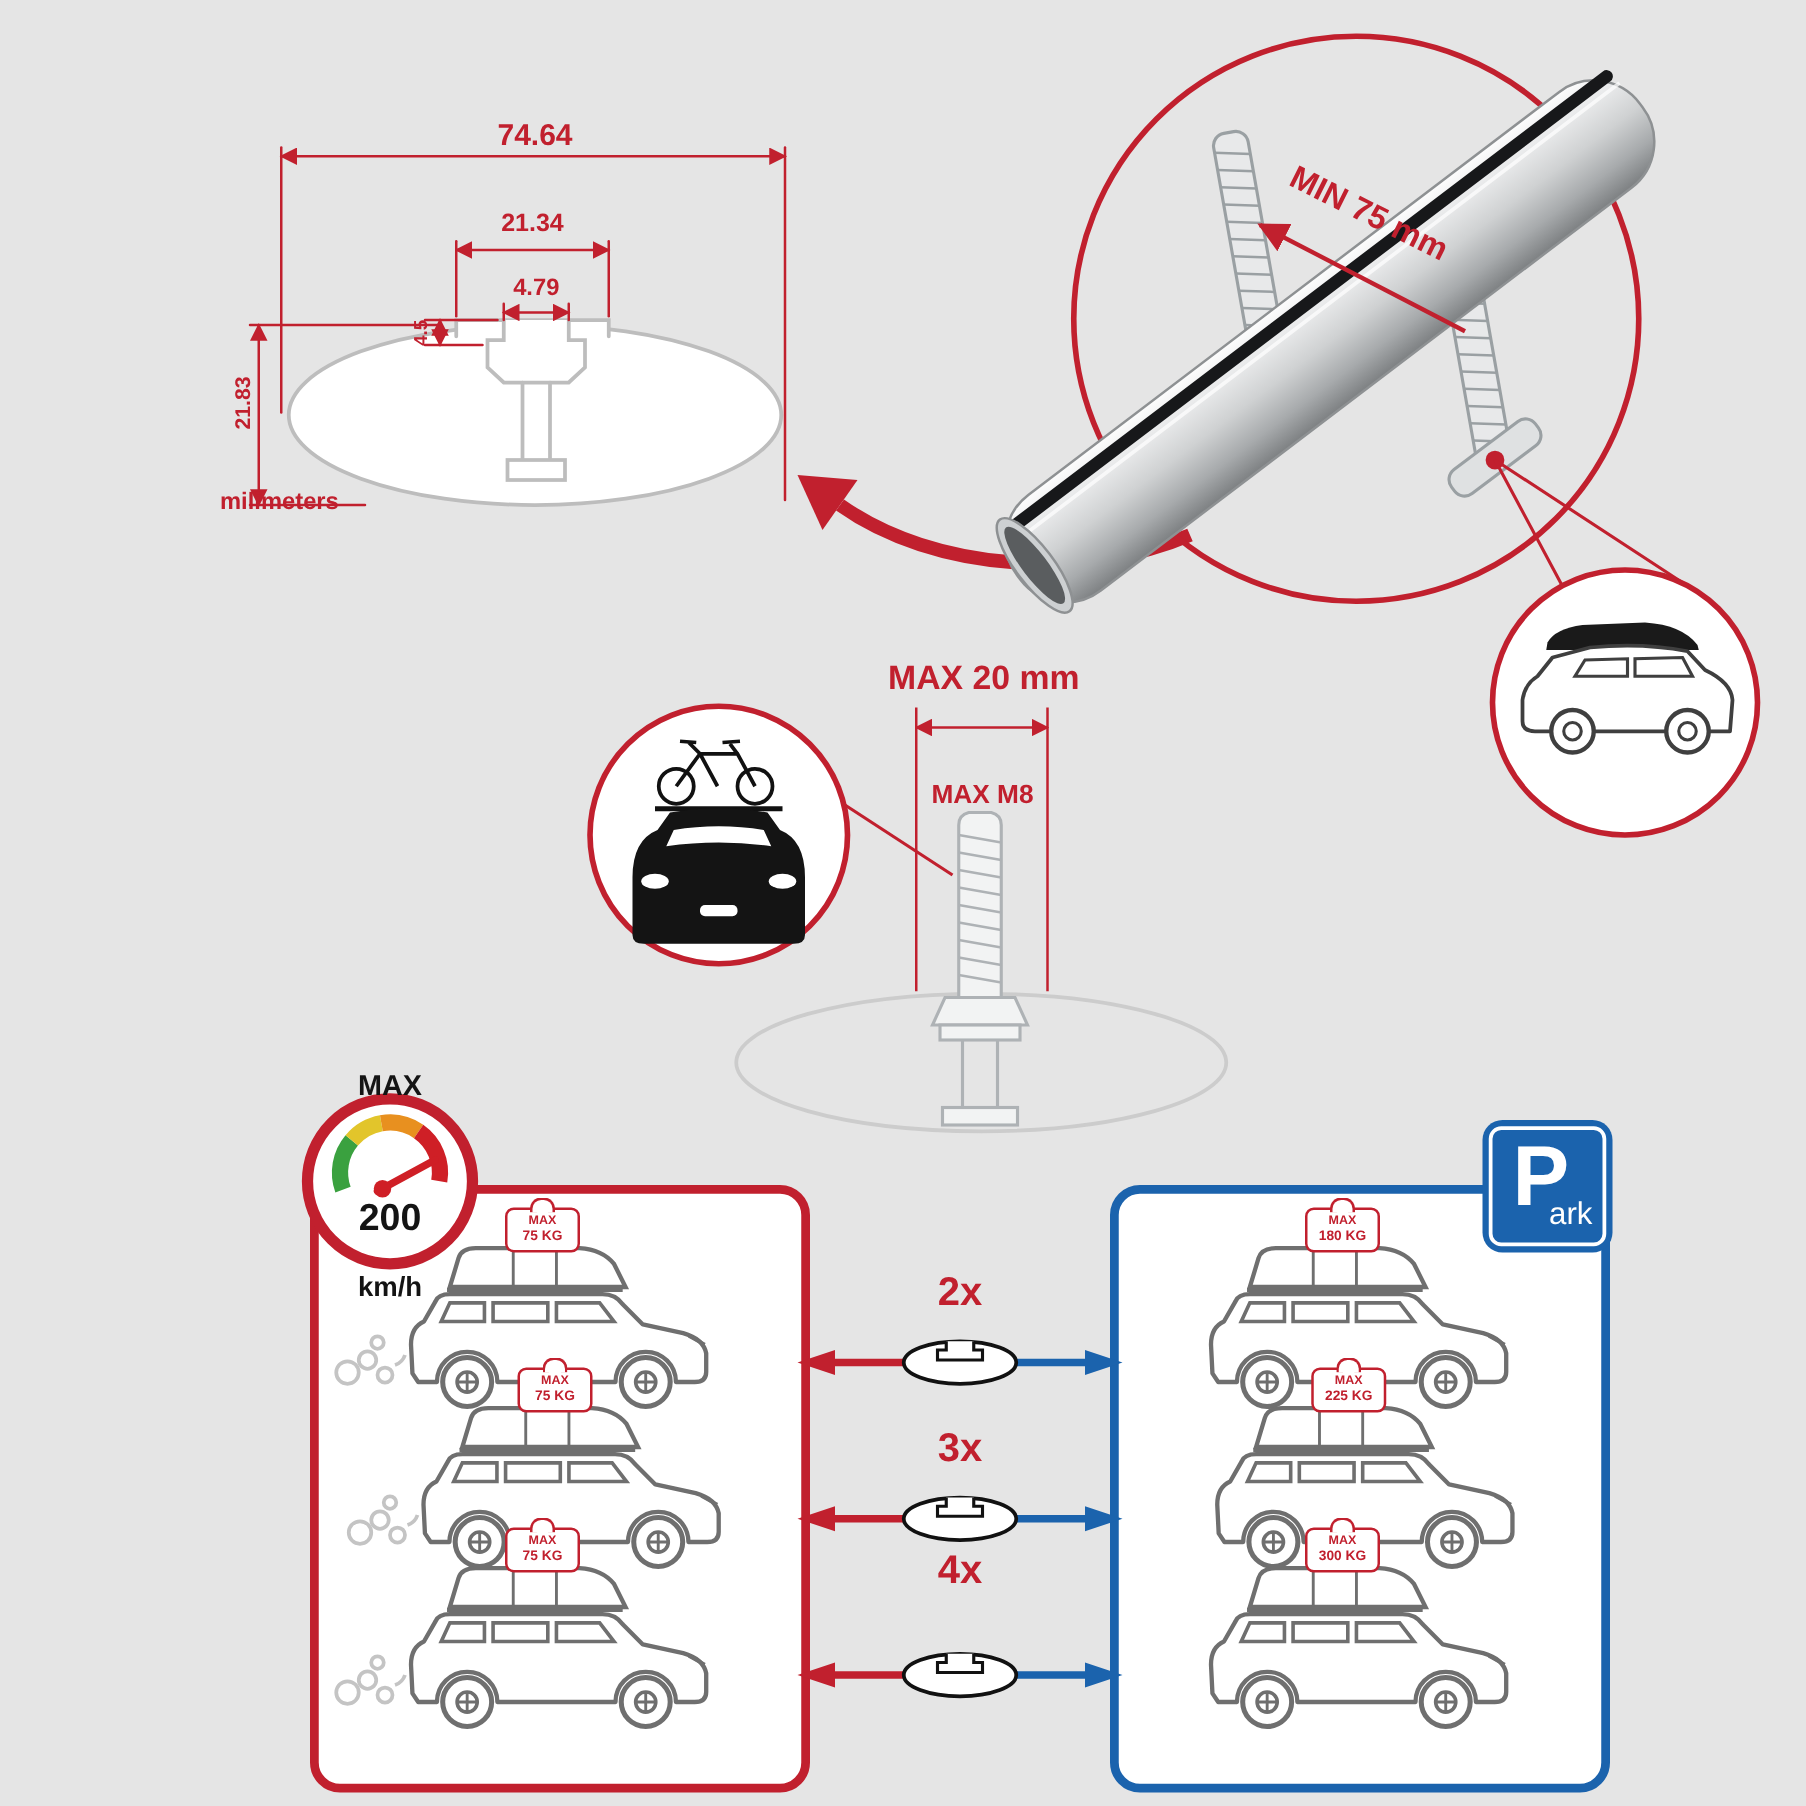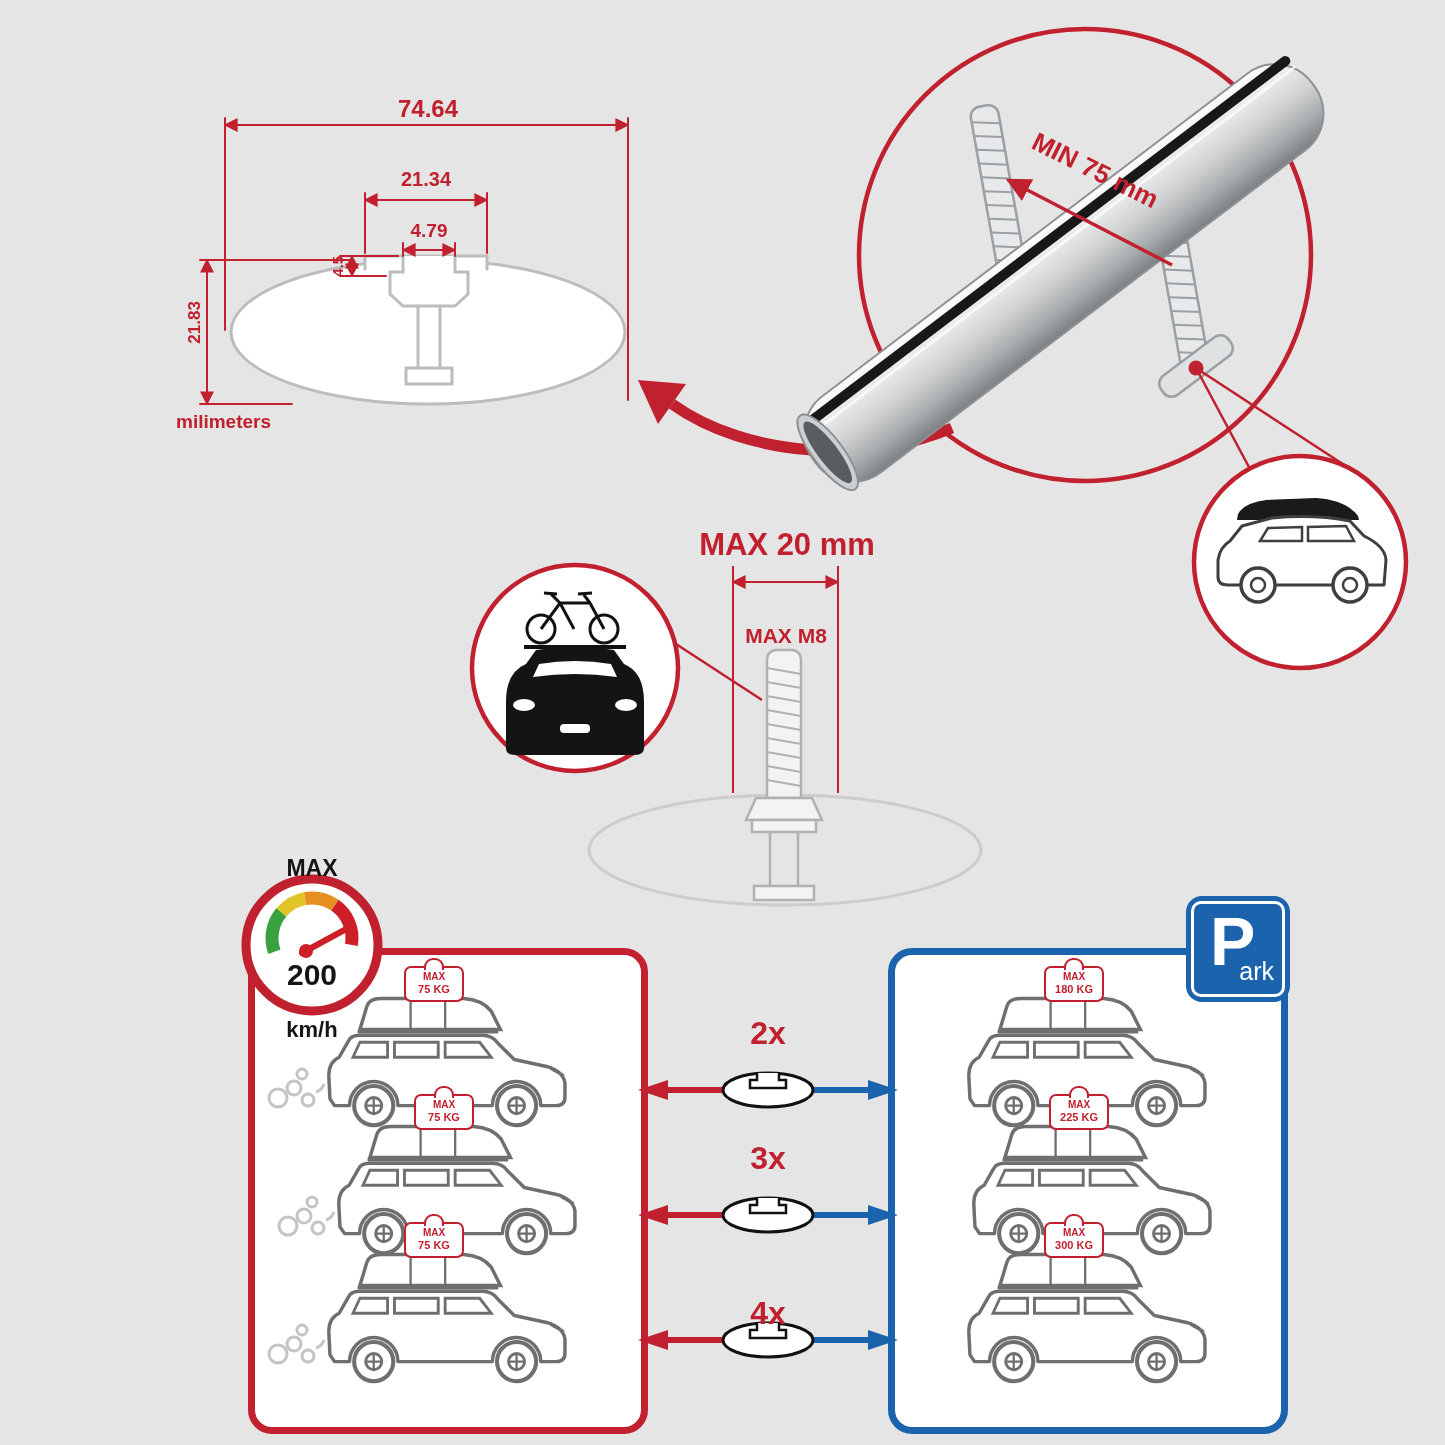--- a/index.html
+++ b/index.html
@@ -216,32 +216,32 @@
     <use href="#car-suv" x="940" y="988" width="288" height="150"></use>
     <use href="#car-suv" x="945" y="1116" width="288" height="150"></use>
     <use href="#car-suv" x="940" y="1244" width="288" height="150"></use>
   </svg>
 
   <span class="lbl" style="left:228px;top:96px;width:400px;font-size:24px">74.64</span>
   <span class="lbl" style="left:366px;top:168px;width:120px;font-size:20px">21.34</span>
   <span class="lbl" style="left:398px;top:221px;width:62px;font-size:19px">4.79</span>
   <span class="lbl" style="left:316px;top:258px;width:44px;font-size:15px;transform:rotate(-90deg)">4.5</span>
   <span class="lbl" style="left:158px;top:313px;width:74px;font-size:17px;transform:rotate(-90deg)">21.83</span>
-  <span class="lbl" style="left:176px;top:412px;font-size:19px">milimeters</span>
+  <span class="lbl" style="left:176px;top:392px;font-size:19px">milimeters</span>
   <span class="lbl" style="left:1022px;top:118px;width:178px;font-size:26px;transform:rotate(26.5deg);transform-origin:left top">MIN 75 mm</span>
-  <span class="lbl" style="left:698px;top:528px;width:178px;font-size:31px">MAX 20 mm</span>
+  <span class="lbl" style="left:698px;top:528px;width:178px;font-size:27px">MAX 20 mm</span>
   <span class="lbl" style="left:740px;top:624px;width:92px;font-size:21px">MAX M8</span>
 
   <span class="lbl dark" style="left:262px;top:856px;width:100px;font-size:23px">MAX</span>
   <span class="lbl dark" style="left:262px;top:958px;width:100px;font-size:30px">200</span>
   <span class="lbl dark" style="left:262px;top:1018px;width:100px;font-size:22px;font-weight:700">km/h</span>
 
   <span class="lbl cnt" style="left:733px;top:1016px">2x</span>
   <span class="lbl cnt" style="left:733px;top:1141px">3x</span>
-  <span class="lbl cnt" style="left:733px;top:1296px">4x</span>
+  <span class="lbl cnt" style="left:733px;top:1238px">4x</span>
 
   <div class="load-tag" style="left:404px;top:966px">
     <span class="t1">MAX</span>
     <span class="t2">75 KG</span>
   </div>
   <div class="load-tag" style="left:414px;top:1094px">
     <span class="t1">MAX</span>
     <span class="t2">75 KG</span>
   </div>
   <div class="load-tag" style="left:404px;top:1222px">

